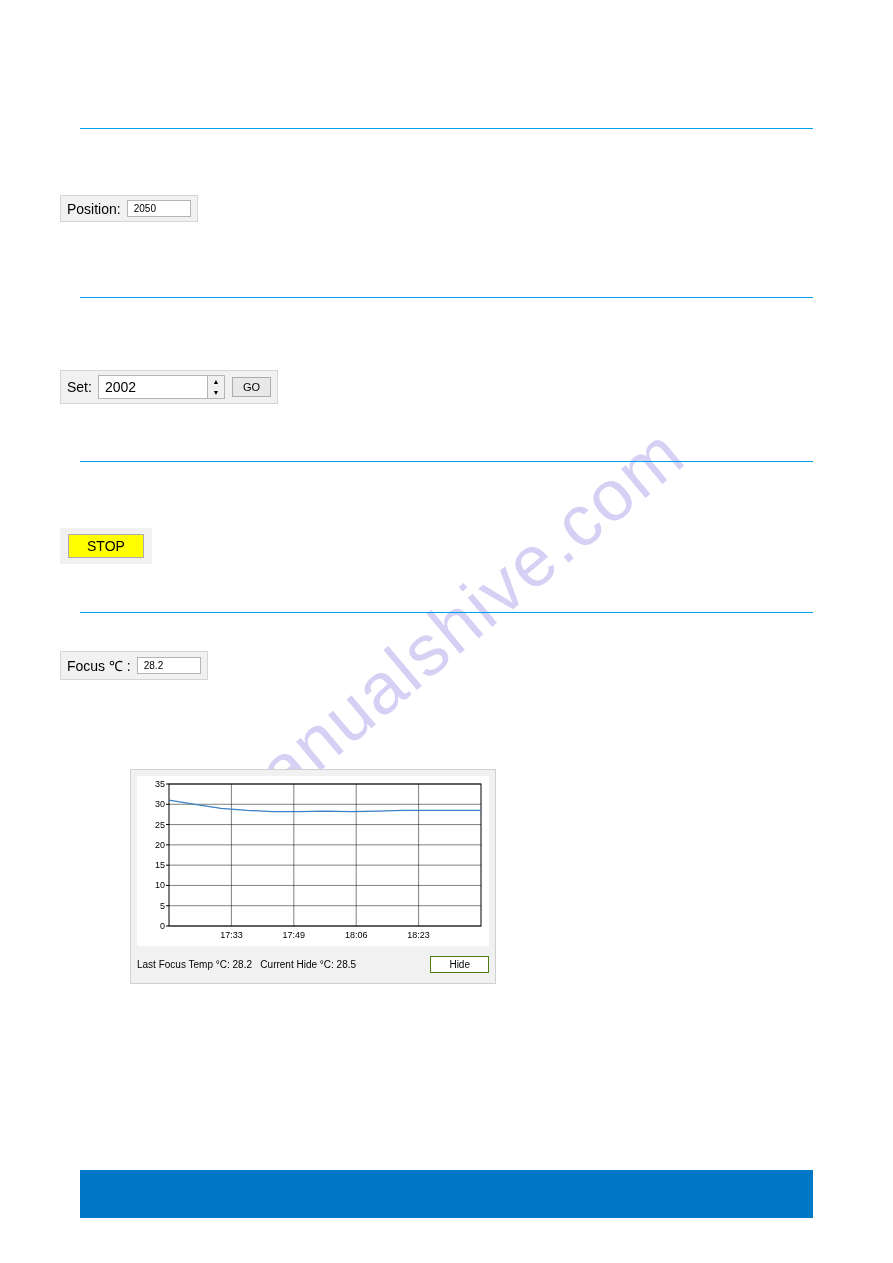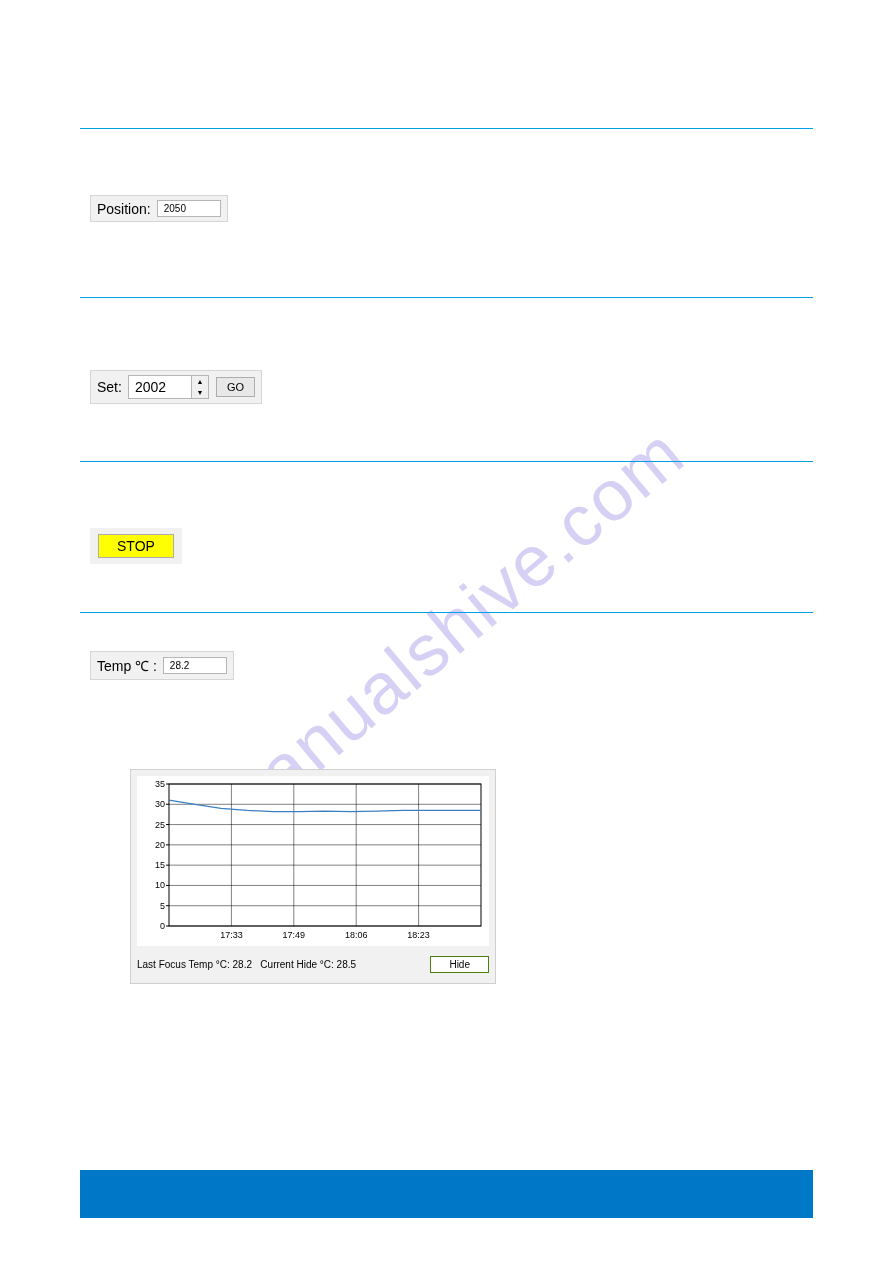--- a/index.html
+++ b/index.html
@@ -10,21 +10,21 @@
     font-family: Arial, sans-serif;
     background: #ffffff;
     position: relative;
   }
   .hr-line {
     border: none;
     border-top: 1px solid #00a0e9;
     margin: 0;
   }
   .section {
-    padding: 0 0 0 90px;
+    padding: 0 0 0 60px;
   }
   .control-panel {
     display: inline-flex;
     align-items: center;
     background: #f1f1f1;
     border: 1px solid #d5d5d5;
     padding: 4px 6px;
     font-size: 14px;
   }
   .label {
@@ -37,20 +37,21 @@
     font-size: 10px;
     min-width: 50px;
     display: inline-block;
   }
   .spinner-box {
     display: inline-flex;
     align-items: stretch;
     background: #ffffff;
     border: 1px solid #b5b5b5;
     height: 22px;
+    gap: 46px;
   }
   .spinner-val {
     border: none;
     width: 50px;
     padding: 0 6px;
     font-size: 14px;
     outline: none;
   }
   .spinner-arrows {
     display: flex;
@@ -181,21 +182,21 @@
 <div class="section" style="position:absolute;top:528px;">
   <span class="stop-wrap">
     <button class="stop-btn">STOP</button>
   </span>
 </div>
 
 <hr class="hr-line" style="position:absolute;left:80px;right:80px;top:612px;">
 
 <div class="section" style="position:absolute;top:651px;">
   <div class="control-panel">
-    <span class="label">Temp ℃ :</span>
+    <span class="label">Focus ℃ :</span>
     <span class="value-box">28.2</span>
   </div>
 </div>
 
 <div class="chart-panel" style="position:absolute;top:769px;">
   <div class="chart-area">
     <svg class="chart-svg" id="chart-svg" viewBox="0 0 352 170">
         <rect x="32" y="8" width="312" height="142" fill="#ffffff" stroke="#000" stroke-width="1"></rect>
         <line x1="32" y1="150" x2="344" y2="150" stroke="#000" stroke-width="0.5"></line>
         <text x="28" y="153" text-anchor="end" font-size="9" fill="#000">0</text>

